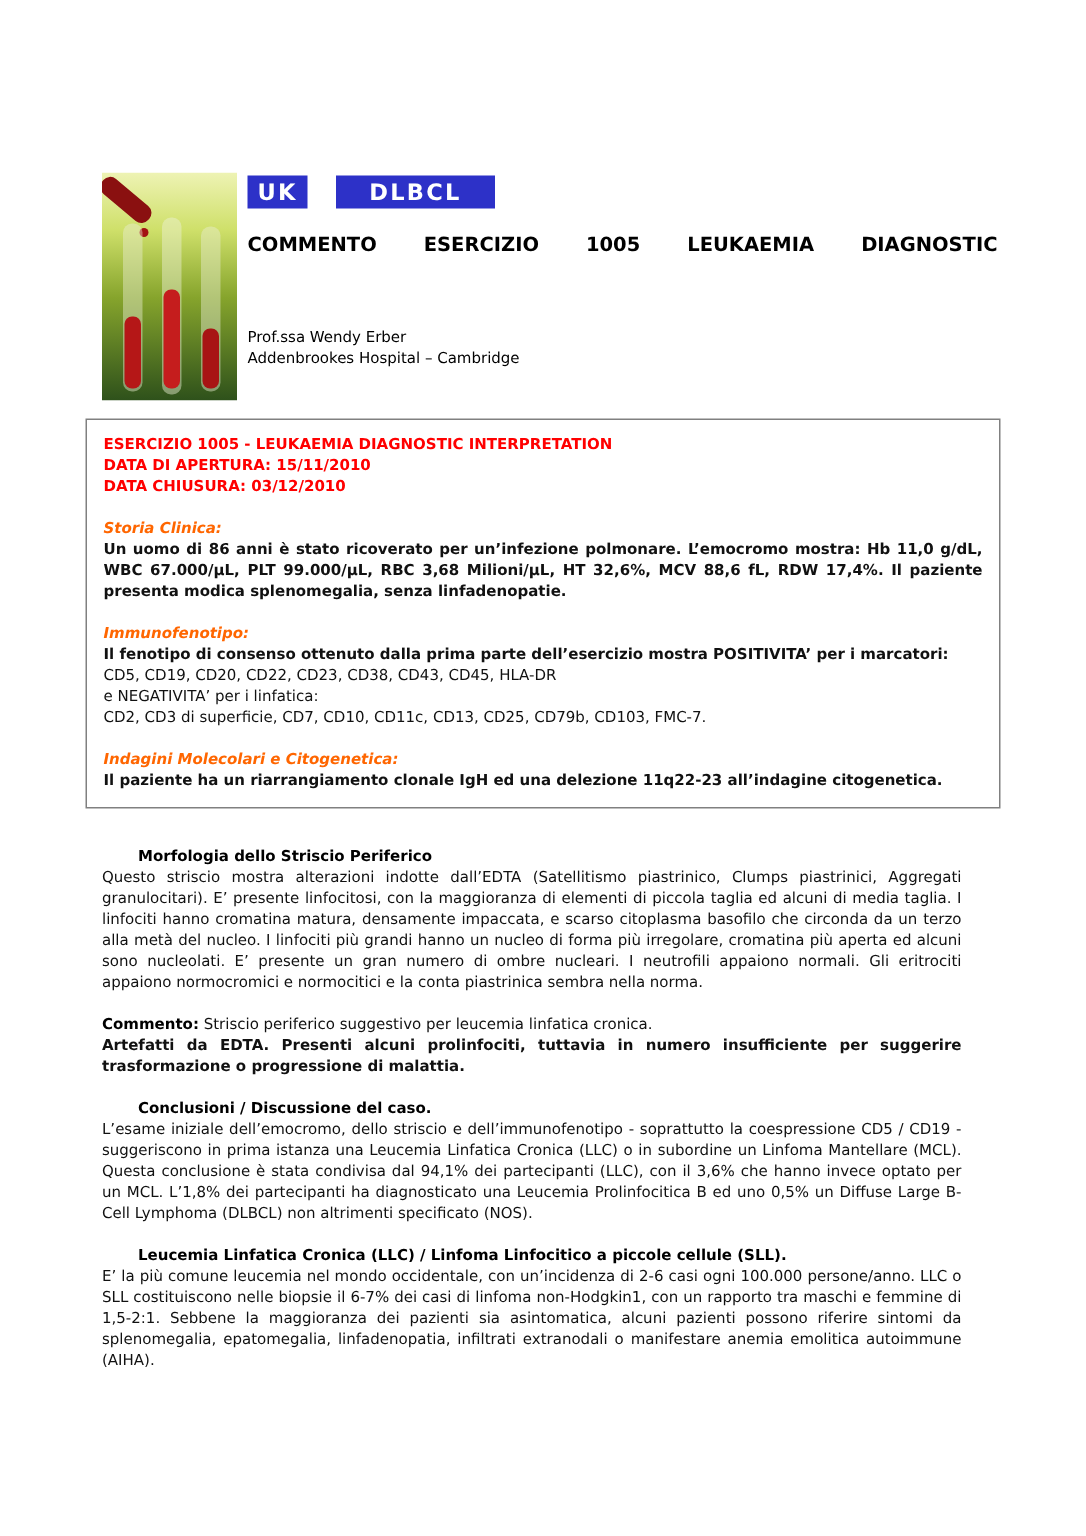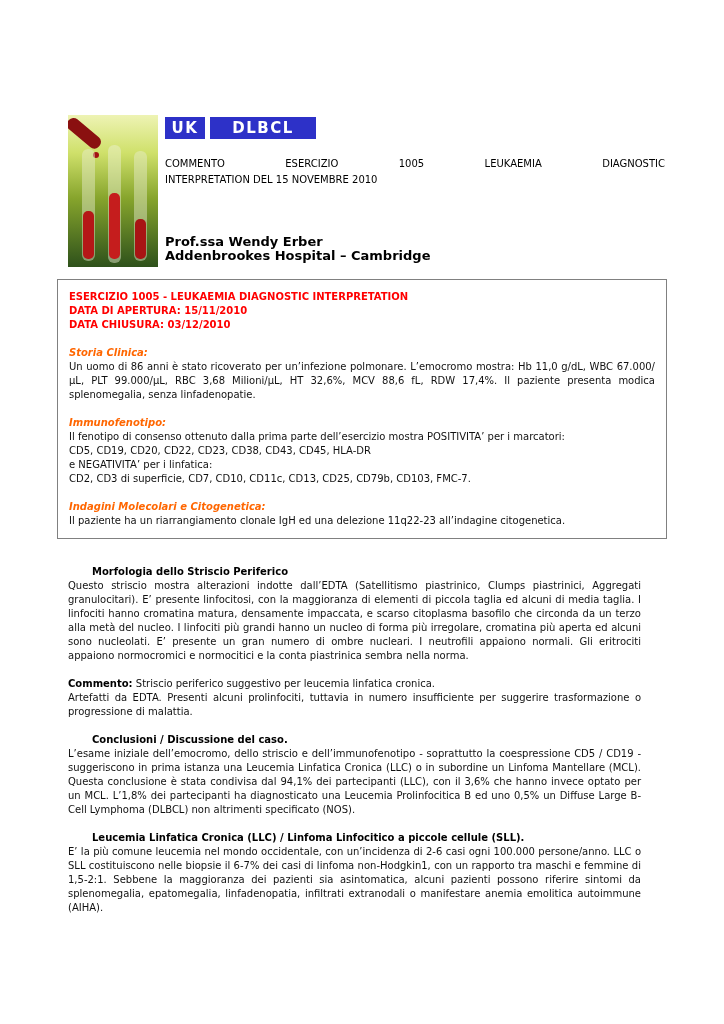--- a/index.html
+++ b/index.html
@@ -3,40 +3,40 @@
 <meta charset="utf-8">
 <style>
   html,body { margin:0; padding:0; background:#ffffff; }
   .page {
     position:relative; width:724px; height:1024px; background:#ffffff;
     font-family:"DejaVu Sans","Liberation Sans",sans-serif; color:#111; overflow:hidden;
   }
   
   .photo { position:absolute; left:68px; top:115px; width:90px; height:152px; }
   .header-right { position:absolute; left:165px; top:117px; width:500px; }
-  .logo { display:flex; gap:5px; margin-bottom:17px; }
+  .logo { display:flex; gap:19px; margin-bottom:17px; }
   .logo-box {
     background:#2d31c8; color:#ffffff; font-weight:bold; font-size:15px; height:22px;
     display:flex; align-items:center; justify-content:center; letter-spacing:1.5px;
   }
   .logo-uk { width:40px; }
   .logo-neqas { width:106px; }
-  .doc-title { font-weight:normal; font-size:10px; line-height:16px; margin-bottom:47px; color:#000; }
+  .doc-title { font-weight:bold; font-size:13px; line-height:16px; margin-bottom:47px; color:#000; }
   .title-line1 { text-align:justify; text-align-last:justify; }
-  .author { font-weight:bold; font-size:13px; line-height:14px; color:#000;margin-top:44px; }
+  .author { font-weight:normal; font-size:10px; line-height:14px; color:#000;margin-top:44px; }
   
   .exercise-box {
     position:absolute; left:57px; top:279px; width:586px;
     border:1px solid #808080; padding:10px 11px;
     font-size:10px; line-height:14px;
   }
   .red { color:#ff0000; font-weight:bold; }
   .orange { color:#ff6600; font-weight:bold;font-style:italic; }
   .gap { height:14px; }
-  .just { text-align:justify; }
+  .just { text-align:justify;font-weight:bold; }
   
   .main { position:absolute; left:68px; top:565px; width:589px; font-size:10px; line-height:14px; }
   .bold { font-weight:bold; color:#000; }
   .para { margin:0 16px 14px 0; text-align:justify; }
   .heading { font-weight:bold; color:#000;padding-left:24px; }
 </style>
 </head>
 <body>
 
 <div class="page">
@@ -65,21 +65,20 @@
     </svg>
   </div>
 
   <div class="header-right">
     <div class="logo">
       <span class="logo-box logo-uk">UK</span>
       <span class="logo-box logo-neqas">DLBCL</span>
     </div>
     <div class="doc-title">
       <div class="title-line1">COMMENTO ESERCIZIO 1005 LEUKAEMIA DIAGNOSTIC</div>
-      <div class="title-line2">INTERPRETATION DEL 15 NOVEMBRE 2010</div>
     </div>
     <div class="author">
       <div>Prof.ssa Wendy Erber</div>
       <div>Addenbrookes Hospital – Cambridge</div>
     </div>
   </div>
 
   <div class="exercise-box">
     <div class="red">ESERCIZIO 1005 - LEUKAEMIA DIAGNOSTIC INTERPRETATION</div>
     <div class="red">DATA DI APERTURA: 15/11/2010</div>

